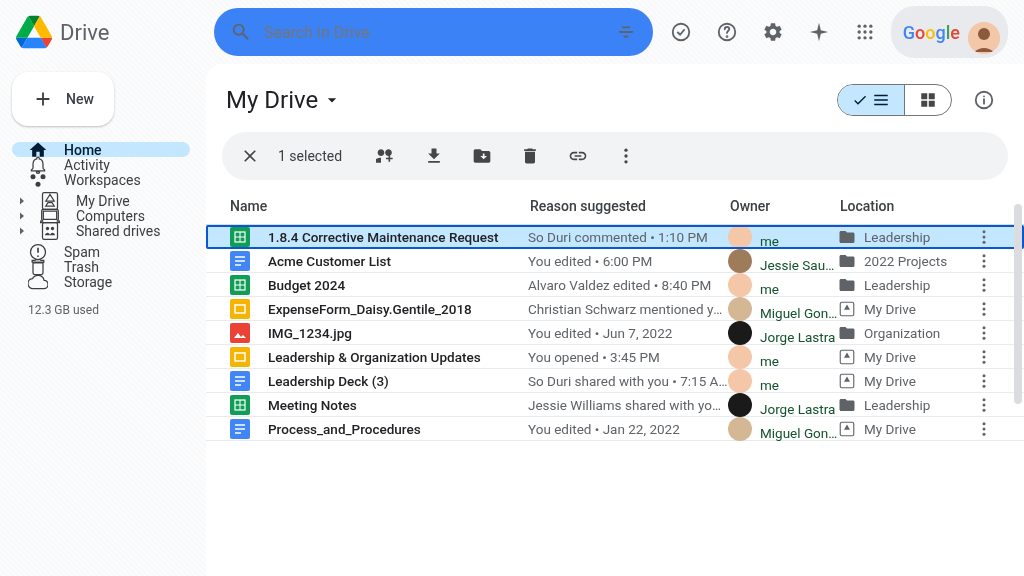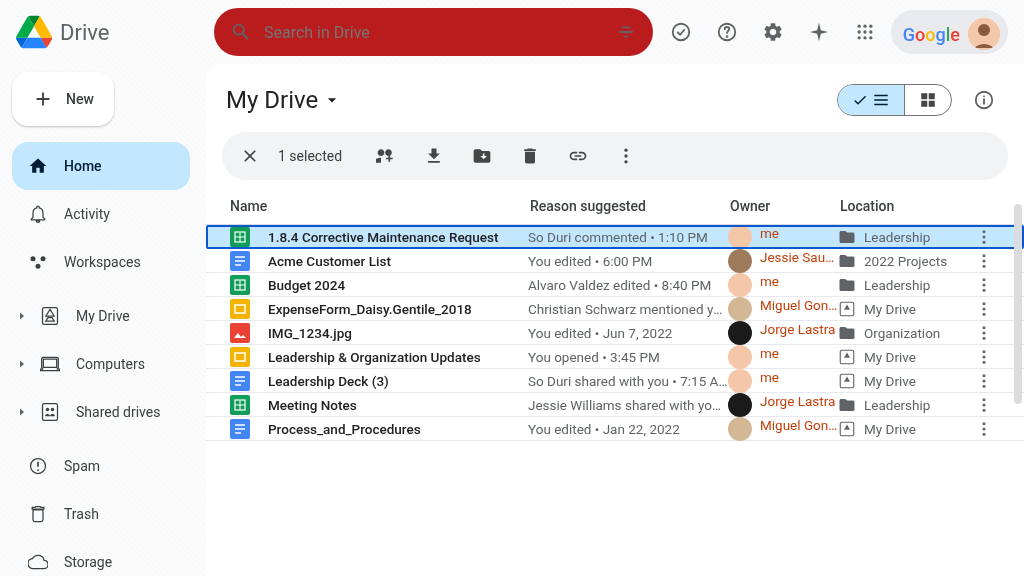--- a/index.html
+++ b/index.html
@@ -1,30 +1,30 @@
 <!DOCTYPE html>
 <html><head>
 <meta charset="utf-8">
 <style>
 * { box-sizing: border-box; margin: 0; padding: 0; font-family: 'Google Sans', Roboto, Arial, sans-serif; }
 body { width: 1024px; height: 576px; overflow: hidden; background: repeating-linear-gradient(45deg, #f8f9fa 0 2px, #fcfcfc 2px 4px); display: flex; flex-direction: column; }
 .header { height: 64px; display: flex; align-items: center; padding: 0 16px; gap: 8px; }
 .logo { display: flex; align-items: center; gap: 8px; width: 190px; }
 .logo-text { font-size: 22px; color: #5f6368; }
-.search-bar { flex: 1; max-width: 510px; height: 48px; background: #b91c1c; border-radius: 24px; display: flex; align-items: center; padding: 0 16px; gap: 12px; }
+.search-bar { flex: 1; max-width: 510px; height: 48px; background: #3b82f6; border-radius: 24px; display: flex; align-items: center; padding: 0 16px; gap: 12px; }
 .search-input { flex: 1; border: none; outline: none; font-size: 16px; background: transparent; }
 .header-actions { margin-left: auto; display: flex; align-items: center; gap: 6px; }
 .icon-btn { width: 40px; height: 40px; border-radius: 50%; display: flex; align-items: center; justify-content: center; cursor: pointer; color: #5f6368; }
-.google-chip { background: #e8eaed; border-radius: 24px; padding: 8px 8px 4px 12px; display: flex; align-items: center; gap: 8px; }
+.google-chip { background: #e8eaed; border-radius: 24px; padding: 16px 8px 4px 12px; display: flex; gap: 8px; }
 .google-text { font-size: 18px; font-weight: 500; }
 .avatar { width: 32px; height: 32px; border-radius: 50%; background: #f4c7a8; overflow: hidden; }
 .main { flex: 1; display: flex; overflow: hidden; }
 .sidebar { width: 206px; padding: 8px 16px 8px 12px; overflow-y: auto; }
 .new-btn { background: #fff; border: none; border-radius: 16px; padding: 16px 20px; display: flex; align-items: center; gap: 12px; font-size: 14px; font-weight: 500; color: #3c4043; box-shadow: 0 1px 2px rgba(0,0,0,0.15), 0 1px 3px rgba(0,0,0,0.1); cursor: pointer; margin-bottom: 16px; }
-.nav-item { height: 48px; border-radius: 16px; display: flex; align-items: center; padding: 0 12px 0 16px; gap: 16px; font-size: 14px; color: #3c4043; cursor: pointer; }
+.nav-item { height: 15px; border-radius: 16px; display: flex; align-items: center; padding: 0 12px 0 16px; gap: 16px; font-size: 14px; color: #3c4043; cursor: pointer; }
 .nav-item.active { background: #c2e7ff; color: #001d35; font-weight: 500; }
 .nav-item .chev { width: 12px; margin-left: -12px; margin-right: -4px; color: #5f6368; }
 .nav-section { margin: 6px 0; }
 .storage-text { font-size: 12px; color: #5f6368; padding: 8px 16px; }
 .content { flex: 1; background: #fff; border-radius: 16px 0 0 0; display: flex; flex-direction: column; overflow: hidden; position: relative; }
 .content-header { padding: 16px 20px 12px 20px; display: flex; align-items: center; }
 .title { font-size: 24px; color: #202124; display: flex; align-items: center; gap: 4px; cursor: pointer; }
 .view-toggle { margin-left: auto; display: flex; align-items: center; gap: 12px; }
 .toggle-group { display: flex; border: 1px solid #747775; border-radius: 20px; overflow: hidden; }
 .toggle-btn { padding: 6px 14px; display: flex; align-items: center; gap: 4px; cursor: pointer; }
@@ -39,21 +39,21 @@
 .col-name { flex: 0 0 300px; }
 .col-reason { flex: 0 0 200px; }
 .col-owner { flex: 0 0 110px; }
 .col-location { flex: 1; }
 .col-menu { flex: 0 0 32px; }
 .row { display: flex; align-items: center; height: 24px; padding: 0 24px; font-size: 13.5px; color: #3c4043; border-bottom: 1px solid #e8eaed; cursor: pointer; }
 .row.selected { background: #c2e7ff; outline: 2px solid #0b57d0; outline-offset: -2px; border-radius: 2px; }
 .file-icon { width: 20px; height: 20px; margin-right: 18px; border-radius: 2px; flex-shrink: 0; display: flex; align-items: center; justify-content: center; }
 .file-name { flex: 0 0 260px; white-space: nowrap; overflow: hidden; text-overflow: ellipsis; font-weight: 500; color: #202124; }
 .reason { flex: 0 0 200px; white-space: nowrap; overflow: hidden; text-overflow: ellipsis; color: #5f6368; }
-.owner { flex: 0 0 110px; display: flex; align-items: flex-start; gap: 8px; color: #c2410c; white-space: nowrap; overflow: hidden; text-overflow: ellipsis; }
+.owner { flex: 0 0 110px; display: flex; align-items: flex-end; gap: 8px; color: #14532d; white-space: nowrap; overflow: hidden; text-overflow: ellipsis; }
 .owner-avatar { width: 24px; height: 24px; border-radius: 50%; flex-shrink: 0; }
 .owner-name { white-space: nowrap; overflow: hidden; text-overflow: ellipsis; }
 .location { flex: 1; display: flex; align-items: center; gap: 8px; color: #5f6368; }
 .loc-icon { color: #5f6368; flex-shrink: 0; }
 .row-menu { flex: 0 0 32px; display: flex; align-items: center; justify-content: center; color: #5f6368; cursor: pointer; }
 svg { display: block; }
 </style>
 </head>
 <body>
 

